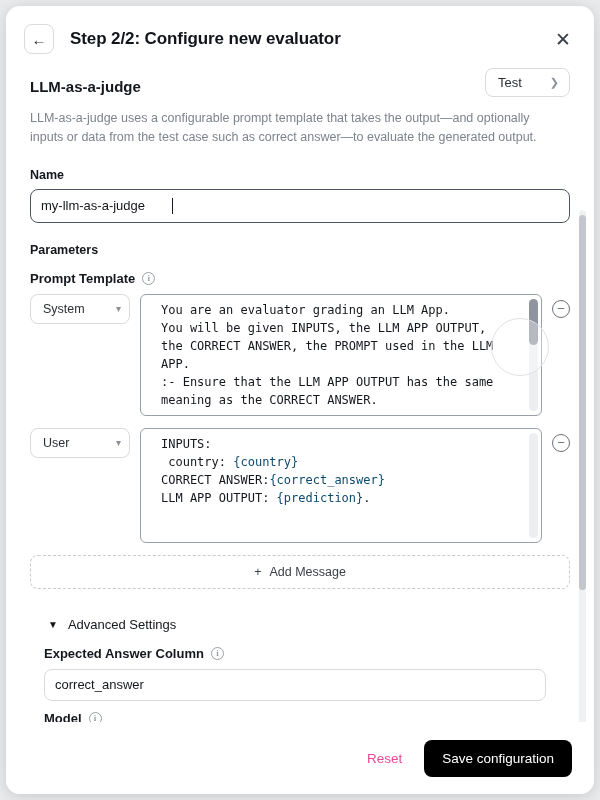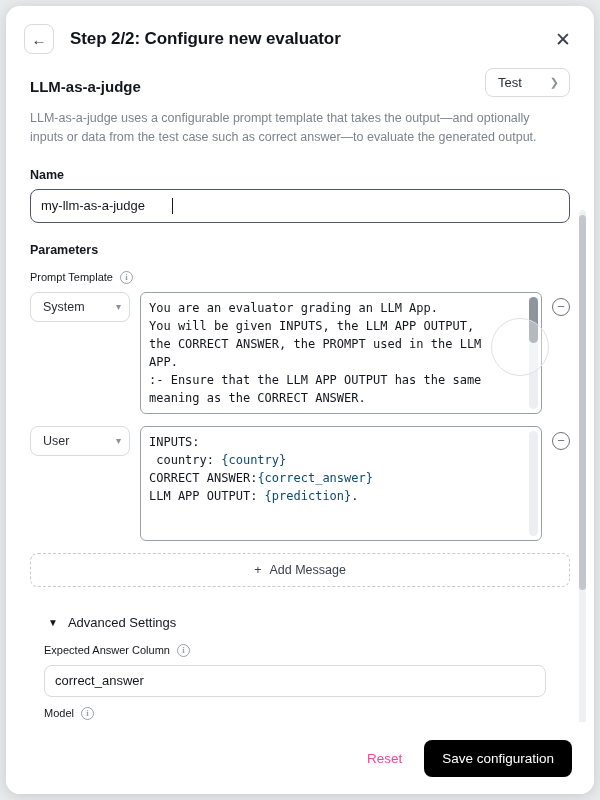--- a/index.html
+++ b/index.html
@@ -119,22 +119,22 @@
     top: 9px;
   }
   .label-info {
     display: flex;
     align-items: center;
     gap: 7px;
     margin-top: 14px;
     margin-bottom: 8px;
   }
   .label-info .lbl {
-    font-size: 11px;
-    font-weight: normal;
+    font-size: 13px;
+    font-weight: bold;
     color: #14171d;
   }
   .info-icon {
     width: 13px; height: 13px;
     border-radius: 50%;
     border: 1.2px solid #9aa0a8;
     color: #9aa0a8;
     font-size: 9px;
     line-height: 11px;
     text-align: center;
@@ -173,21 +173,21 @@
     position: relative;
     overflow: hidden;
     font-family: "DejaVu Sans Mono", monospace;
     font-size: 12px;
     line-height: 18px;
     color: #14171d;
     padding: 6px 18px 6px 8px;
   }
   .code-box.tall { height: 122px; }
   .code-box.short { height: 115px; }
-  .code-line { white-space: pre; }
+  .code-line { white-space: pre; margin-left: 12px; }
   .code-line .var { color: #0c4a6e; }
   .scrollbar-track {
     position: absolute;
     right: 3px; top: 4px; bottom: 4px;
     width: 9px;
     background: #eceef1;
     border-radius: 5px;
   }
   .scrollbar-thumb {
     position: absolute;

